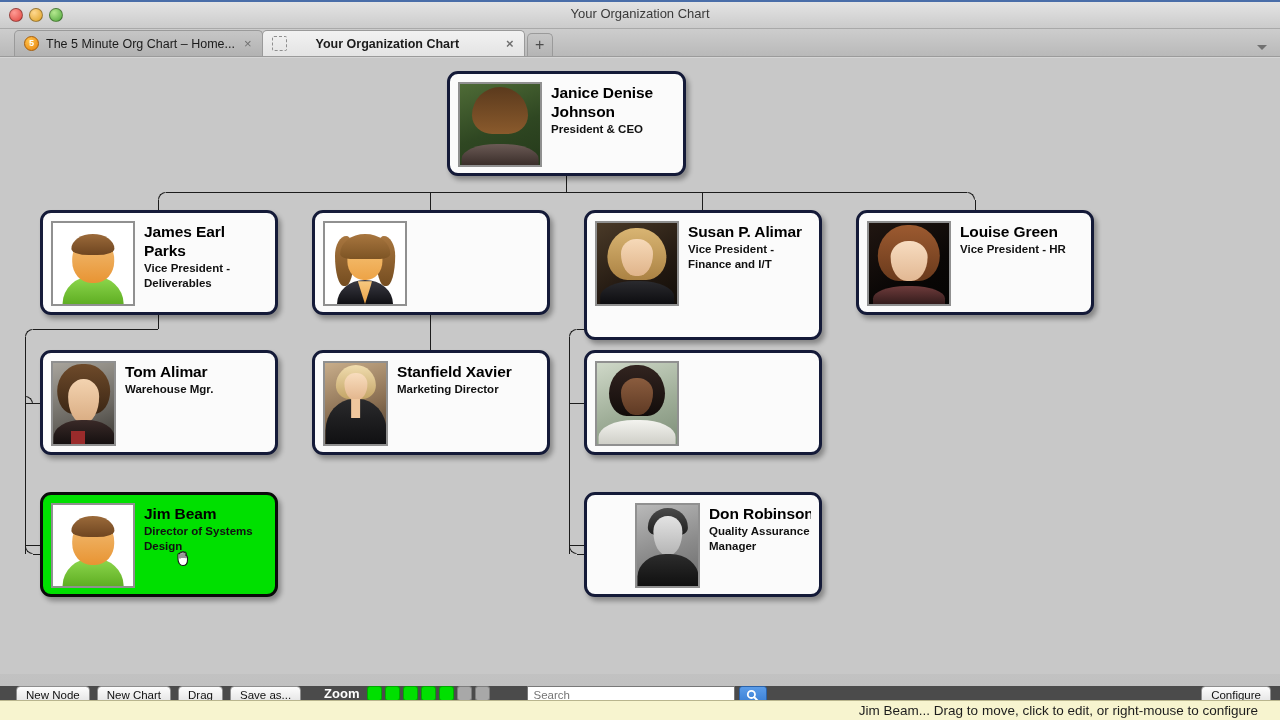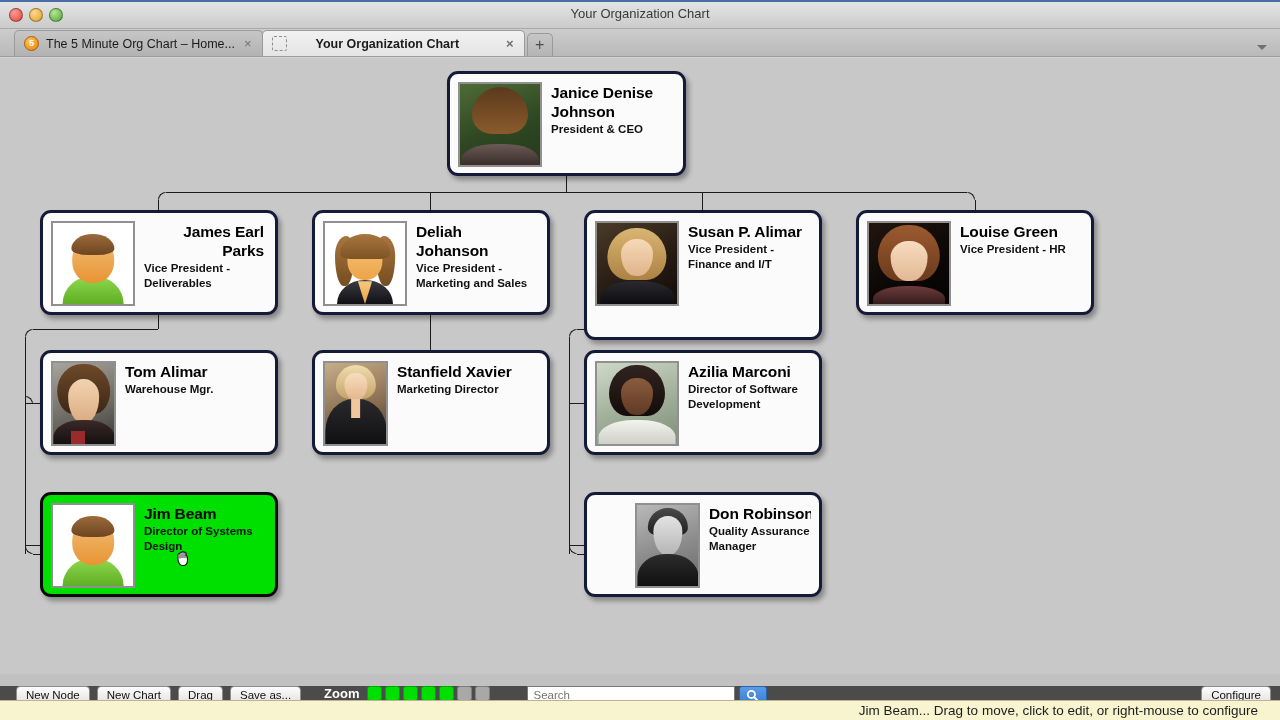--- a/index.html
+++ b/index.html
@@ -479,39 +479,35 @@
           </div>
           <div class="node" style="left: 40px; top: 152px; width: 238px; height: 105px;">
             <div class="node-photo" style="width: 84px; height: 85px;">
               <div class="avatar male">
         <div class="av-body"></div>
                 <div class="av-head"></div>
                 <div class="av-hair"></div>
               </div>
             </div>
             <div class="node-text">
-              <div class="node-name" style="width: 120px; text-align: right;">James Earl Parks</div>
+              <div class="node-name" style="width: 120px;">James Earl Parks</div>
               <div class="node-title" style="width: 120px;">Vice President - Deliverables</div>
             </div>
           </div>
           <div class="node" style="left: 312px; top: 152px; width: 238px; height: 105px;">
             <div class="node-photo" style="width: 84px; height: 85px;">
               <div class="avatar female">
         <div class="av-hair-l"></div>
                 <div class="av-hair-r"></div>
         <div class="av-body"></div>
                 <div class="av-collar"></div>
         <div class="av-head"></div>
                 <div class="av-hair"></div>
               </div>
             </div>
-            <div class="node-text">
-              <div class="node-name" style="width: 120px;">Deliah Johanson</div>
-              <div class="node-title" style="width: 120px;">Vice President - Marketing and Sales</div>
-            </div>
           </div>
           <div class="node" style="left: 584px; top: 152px; width: 238px; height: 130px;">
             <div class="node-photo" style="width: 84px; height: 85px;">
               <div class="photo">
     <div class="ph-bg" style="background:linear-gradient(150deg,#4a3a28,#241a12 60%,#120d08)"></div>
     <div class="ph-hair" style="top:6%;width:74%;height:64%;background:linear-gradient(#d9b573,#ab8243);border-radius:48% 48% 34% 34%/56% 56% 44% 44%"></div>
     <div class="ph-face" style="top:20%;width:40%;height:46%;background:linear-gradient(#f6d9b8,#e0b48a)"></div>
     <div class="ph-torso" style="width:92%;height:28%;background:linear-gradient(#2a2a2e,#0d0d10)"></div>
               </div>
             </div>
@@ -565,24 +561,20 @@
             </div>
           </div>
           <div class="node" style="left: 584px; top: 292px; width: 238px; height: 105px;">
             <div class="node-photo" style="width: 84px; height: 85px;">
               <div class="photo">
     <div class="ph-bg" style="background:linear-gradient(160deg,#cfd8c8,#9fae98 55%,#7e8f79)"></div>
     <div class="ph-hair" style="top:2%;width:70%;height:64%;background:linear-gradient(#322420,#120c0a);border-radius:48% 48% 32% 32%/56% 56% 44% 44%"></div>
     <div class="ph-face" style="top:18%;width:40%;height:46%;background:linear-gradient(#8a5c3e,#5f3a24)"></div>
     <div class="ph-torso" style="width:96%;height:30%;background:linear-gradient(#f3f3ef,#cfcfc8)"></div>
               </div>
-            </div>
-            <div class="node-text">
-              <div class="node-name" style="width: 150px;">Azilia Marconi</div>
-              <div class="node-title" style="width: 120px;">Director of Software Development</div>
             </div>
           </div>
           <div class="node selected" style="left: 40px; top: 434px; width: 238px; height: 105px;">
             <div class="node-photo" style="width: 84px; height: 85px;">
               <div class="avatar male">
         <div class="av-body"></div>
                 <div class="av-head"></div>
                 <div class="av-hair"></div>
               </div>
             </div>

